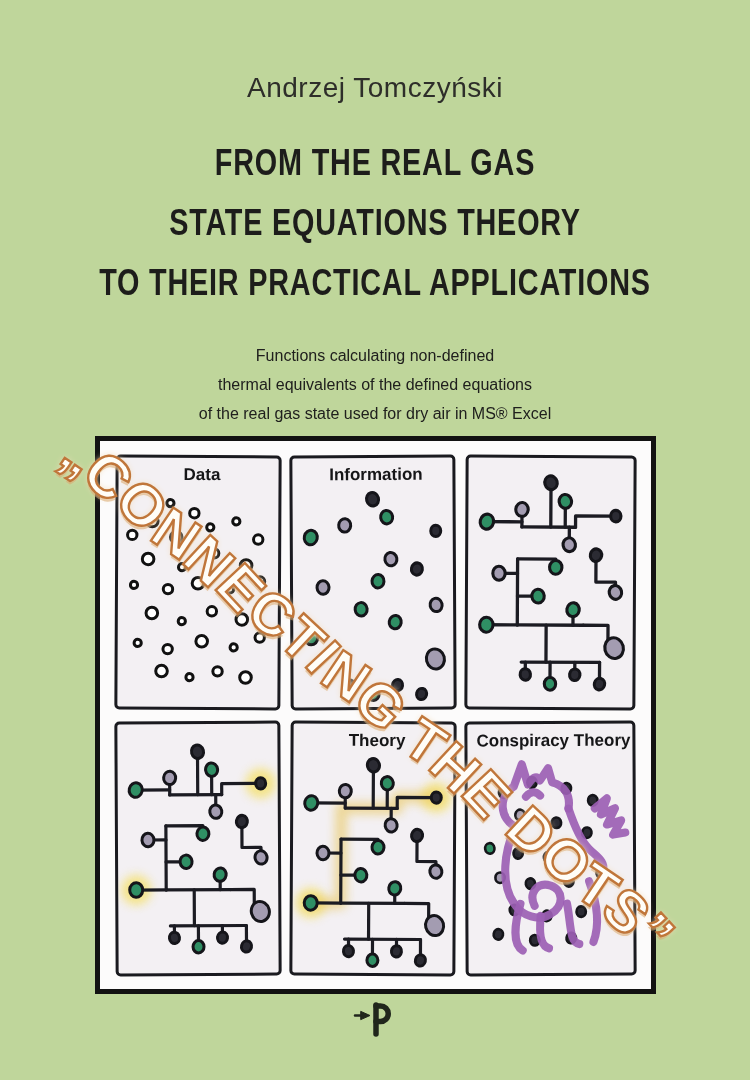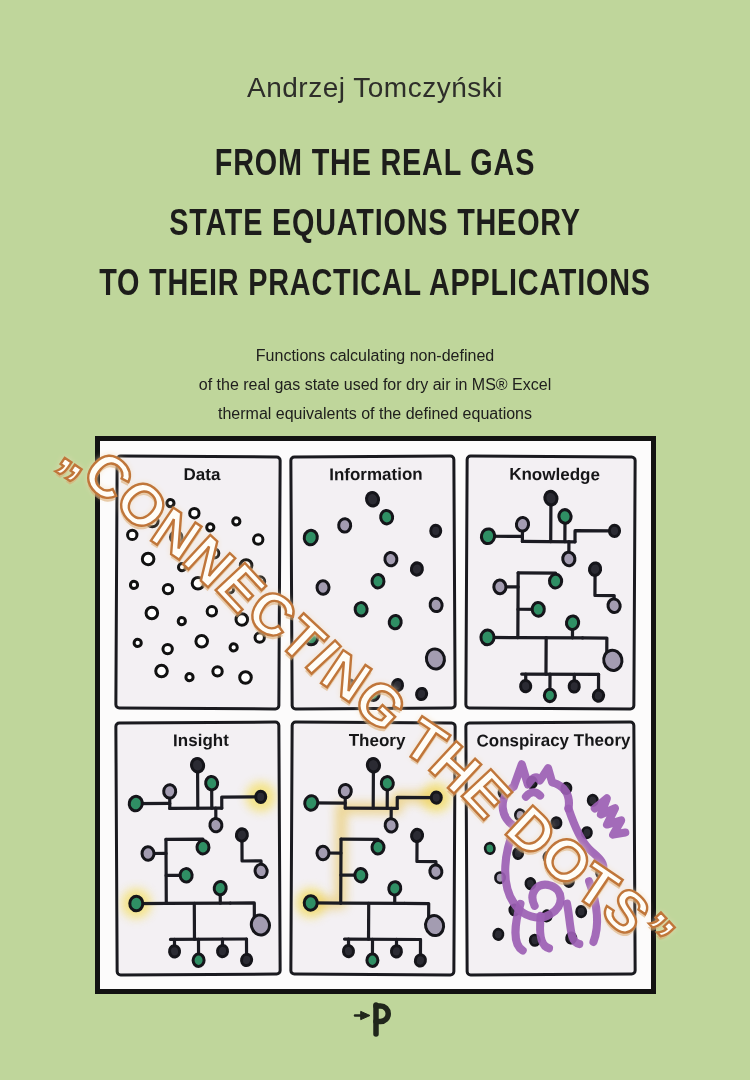--- a/index.html
+++ b/index.html
@@ -68,22 +68,22 @@
 <div class="author">Andrzej Tomczyński</div>
 
 <div class="title">
   <span class="title-line">FROM THE REAL GAS</span>
   <span class="title-line">STATE EQUATIONS THEORY</span>
   <span class="title-line">TO THEIR PRACTICAL APPLICATIONS</span>
 </div>
 
 <div class="subtitle">
   <div>Functions calculating non-defined</div>
+  <div>thermal equivalents of the defined equations</div>
   <div>of the real gas state used for dry air in MS® Excel</div>
-  <div>thermal equivalents of the defined equations</div>
 </div>
 
 <div class="artbox">
   <div class="grid" id="panel-grid">
       <div class="panel">
         <div class="panel-label">Data</div>
         <svg viewBox="0 0 160 215" preserveAspectRatio="xMidYMid meet">
           <circle cx="52" cy="16" r="3.6" fill="#fff" stroke="#111" stroke-width="3"></circle>
           <circle cx="76" cy="26" r="4.7" fill="#fff" stroke="#111" stroke-width="3"></circle>
           <circle cx="34" cy="34" r="5.800000000000001" fill="#fff" stroke="#111" stroke-width="3"></circle>
@@ -133,21 +133,20 @@
           <ellipse cx="18" cy="150" rx="6.5" ry="7.280000000000001" fill="#2f8f64" stroke="#15151a" stroke-width="3" transform="rotate(2 18 150)"></ellipse>
           <ellipse cx="102" cy="135" rx="6" ry="6.720000000000001" fill="#2f8f64" stroke="#15151a" stroke-width="3" transform="rotate(9 102 135)"></ellipse>
           <ellipse cx="142" cy="172" rx="9" ry="10.080000000000002" fill="#a39cb1" stroke="#15151a" stroke-width="3" transform="rotate(-14 142 172)"></ellipse>
           <ellipse cx="56" cy="198" rx="5" ry="5.6000000000000005" fill="#2b2b33" stroke="#15151a" stroke-width="3" transform="rotate(-7 56 198)"></ellipse>
           <ellipse cx="80" cy="207" rx="5.5" ry="6.16" fill="#2f8f64" stroke="#15151a" stroke-width="3" transform="rotate(0 80 207)"></ellipse>
           <ellipse cx="104" cy="198" rx="5" ry="5.6000000000000005" fill="#2b2b33" stroke="#15151a" stroke-width="3" transform="rotate(7 104 198)"></ellipse>
           <ellipse cx="128" cy="207" rx="5" ry="5.6000000000000005" fill="#2b2b33" stroke="#15151a" stroke-width="3" transform="rotate(14 128 207)"></ellipse>
         </svg>
       </div>
       <div class="panel">
-        <div class="panel-label">Knowledge</div>
         <svg viewBox="0 0 160 215" preserveAspectRatio="xMidYMid meet">
           <path d="M80,12 V55" fill="none" stroke="#1b1b22" stroke-width="3.2" stroke-linecap="round" stroke-linejoin="round"></path>
           <path d="M94,30 V55" fill="none" stroke="#1b1b22" stroke-width="3.2" stroke-linecap="round" stroke-linejoin="round"></path>
           <path d="M52,55 H104" fill="none" stroke="#1b1b22" stroke-width="3.2" stroke-linecap="round" stroke-linejoin="round"></path>
           <path d="M104,55 V44 H143" fill="none" stroke="#1b1b22" stroke-width="3.2" stroke-linecap="round" stroke-linejoin="round"></path>
           <path d="M52,38 V55" fill="none" stroke="#1b1b22" stroke-width="3.2" stroke-linecap="round" stroke-linejoin="round"></path>
           <path d="M18,50 H52" fill="none" stroke="#1b1b22" stroke-width="3.2" stroke-linecap="round" stroke-linejoin="round"></path>
           <path d="M98,55 V72" fill="none" stroke="#1b1b22" stroke-width="3.2" stroke-linecap="round" stroke-linejoin="round"></path>
           <path d="M48,86 V150" fill="none" stroke="#1b1b22" stroke-width="3.2" stroke-linecap="round" stroke-linejoin="round"></path>
           <path d="M48,86 H85 V94" fill="none" stroke="#1b1b22" stroke-width="3.2" stroke-linecap="round" stroke-linejoin="round"></path>
@@ -178,21 +177,20 @@
           <ellipse cx="18" cy="150" rx="6.5" ry="7.280000000000001" fill="#2f8f64" stroke="#15151a" stroke-width="3" transform="rotate(2 18 150)"></ellipse>
           <ellipse cx="102" cy="135" rx="6" ry="6.720000000000001" fill="#2f8f64" stroke="#15151a" stroke-width="3" transform="rotate(9 102 135)"></ellipse>
           <ellipse cx="142" cy="172" rx="9" ry="10.080000000000002" fill="#a39cb1" stroke="#15151a" stroke-width="3" transform="rotate(-14 142 172)"></ellipse>
           <ellipse cx="56" cy="198" rx="5" ry="5.6000000000000005" fill="#2b2b33" stroke="#15151a" stroke-width="3" transform="rotate(-7 56 198)"></ellipse>
           <ellipse cx="80" cy="207" rx="5.5" ry="6.16" fill="#2f8f64" stroke="#15151a" stroke-width="3" transform="rotate(0 80 207)"></ellipse>
           <ellipse cx="104" cy="198" rx="5" ry="5.6000000000000005" fill="#2b2b33" stroke="#15151a" stroke-width="3" transform="rotate(7 104 198)"></ellipse>
           <ellipse cx="128" cy="207" rx="5" ry="5.6000000000000005" fill="#2b2b33" stroke="#15151a" stroke-width="3" transform="rotate(14 128 207)"></ellipse>
         </svg>
       </div>
       <div class="panel">
-        <div class="panel-label">Insight</div>
         <svg viewBox="0 0 160 215" preserveAspectRatio="xMidYMid meet">
           <filter id="blur3" x="-80%" y="-80%" width="260%" height="260%">
             <feGaussianBlur stdDeviation="5"></feGaussianBlur>
           </filter>
           <circle cx="143" cy="44" r="15" fill="#f4e27b" opacity="0.9" filter="url(#blur3)"></circle>
           <circle cx="18" cy="150" r="15" fill="#f4e27b" opacity="0.9" filter="url(#blur3)"></circle>
           <path d="M80,12 V55" fill="none" stroke="#1b1b22" stroke-width="3.2" stroke-linecap="round" stroke-linejoin="round"></path>
           <path d="M94,30 V55" fill="none" stroke="#1b1b22" stroke-width="3.2" stroke-linecap="round" stroke-linejoin="round"></path>
           <path d="M52,55 H104" fill="none" stroke="#1b1b22" stroke-width="3.2" stroke-linecap="round" stroke-linejoin="round"></path>
           <path d="M104,55 V44 H143" fill="none" stroke="#1b1b22" stroke-width="3.2" stroke-linecap="round" stroke-linejoin="round"></path>

